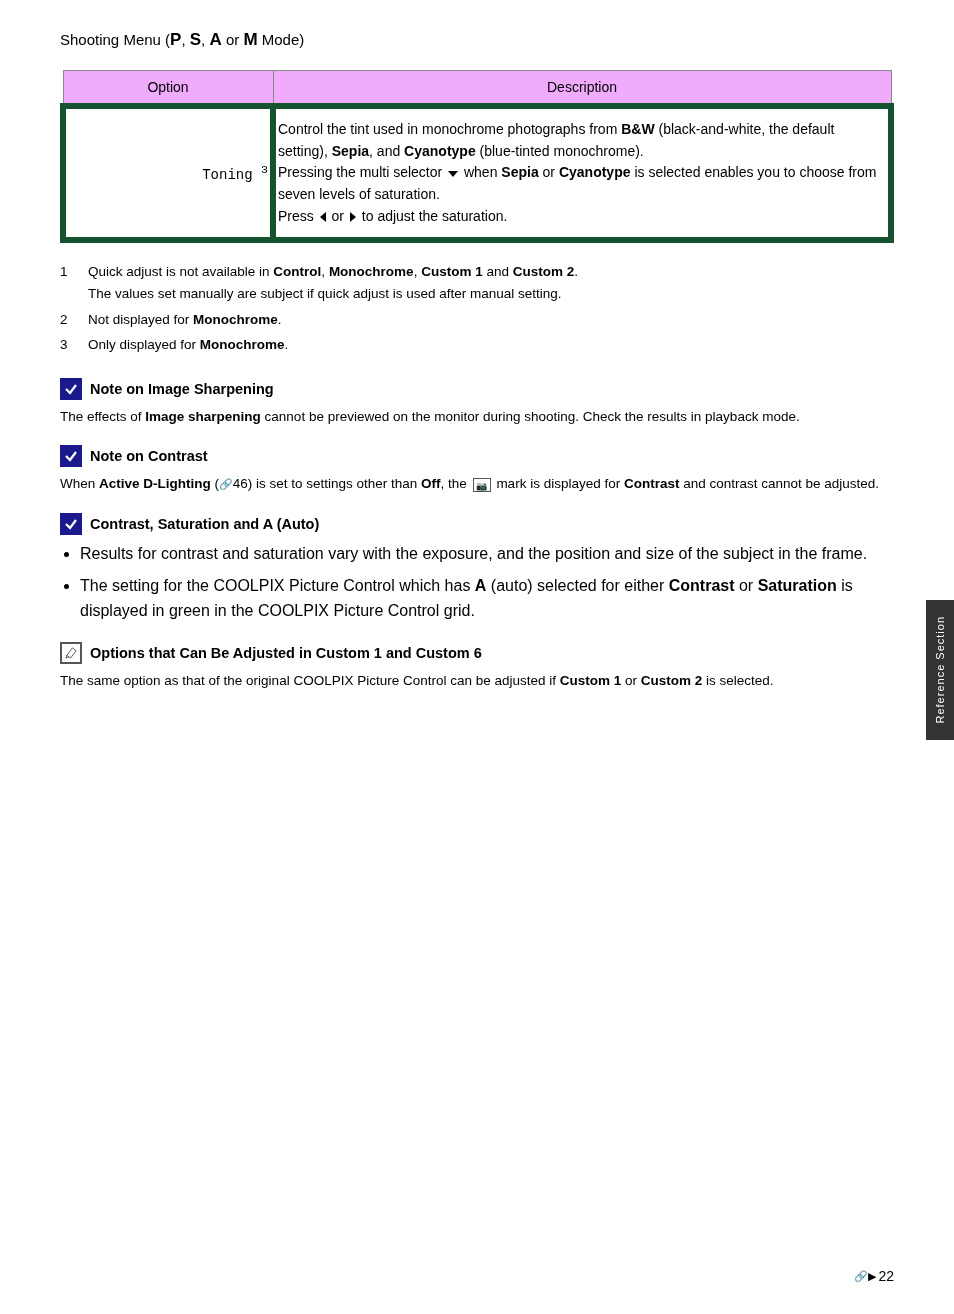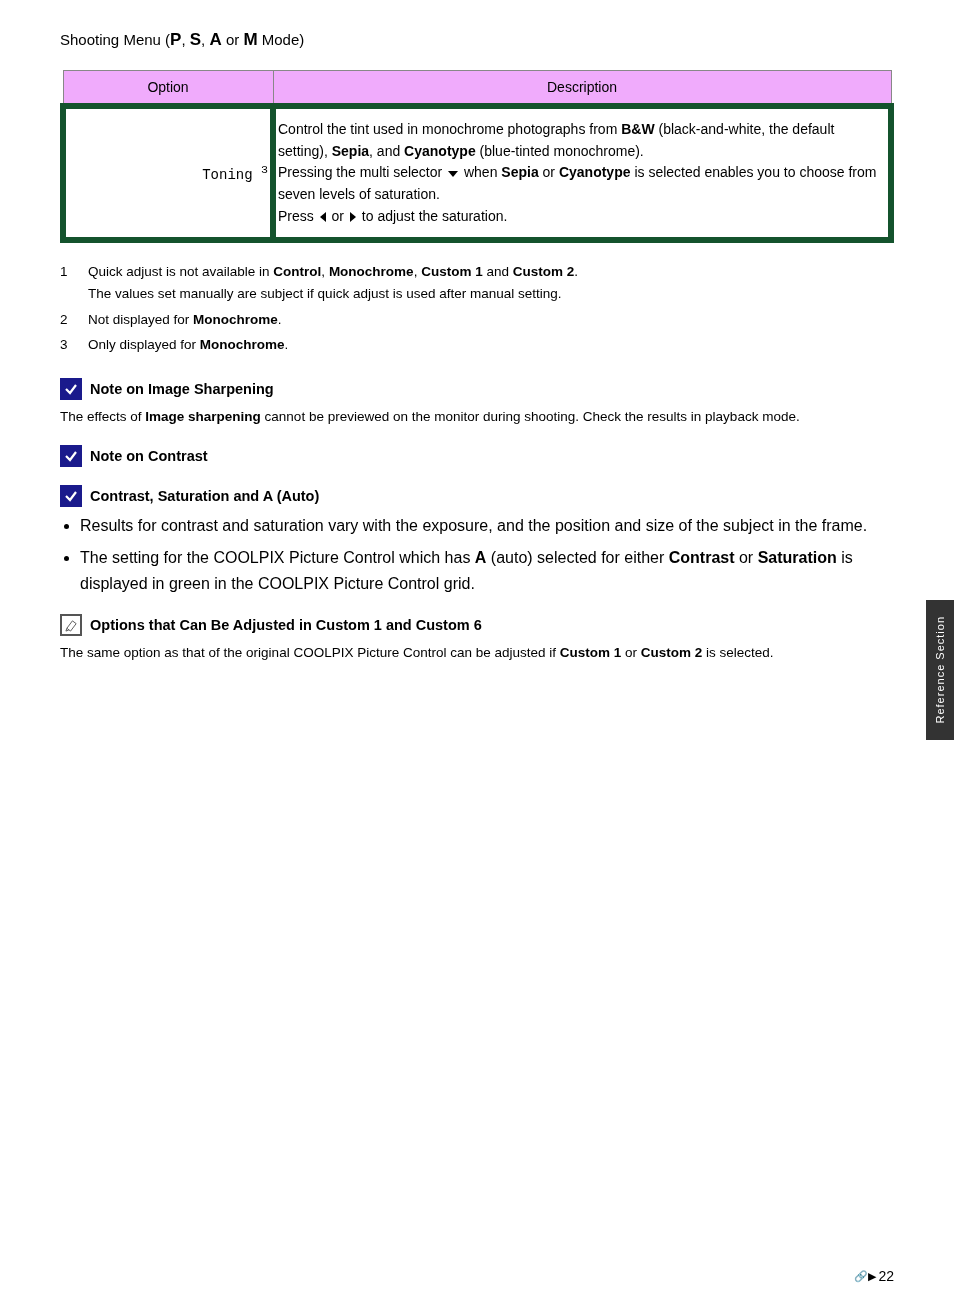--- a/index.html
+++ b/index.html
@@ -273,20 +273,23 @@
 
   <div class="note-section">
     <div class="note-header">
       <div class="note-icon">
         <svg viewBox="0 0 14 14">
           <polyline points="2,7 6,11 12,3" stroke="white" stroke-width="2.2" fill="none"></polyline>
         </svg>
       </div>
       <span class="note-title">Note on Contrast</span>
     </div>
+    <div class="note-body">
+      When <span class="inline-bold">Active D-Lighting</span> (<span style="font-size:11px;">🔗</span>46) is set to settings other than <span class="inline-bold">Off</span>, the <span class="small-icon">📷</span> mark is displayed for <span class="inline-bold">Contrast</span> and contrast cannot be adjusted.
+    </div>
   </div>
 
   <div class="note-section">
     <div class="note-header">
       <div class="note-icon">
         <svg viewBox="0 0 14 14">
           <polyline points="2,7 6,11 12,3" stroke="white" stroke-width="2.2" fill="none"></polyline>
         </svg>
       </div>
       <span class="note-title">Contrast, Saturation and A (Auto)</span>

